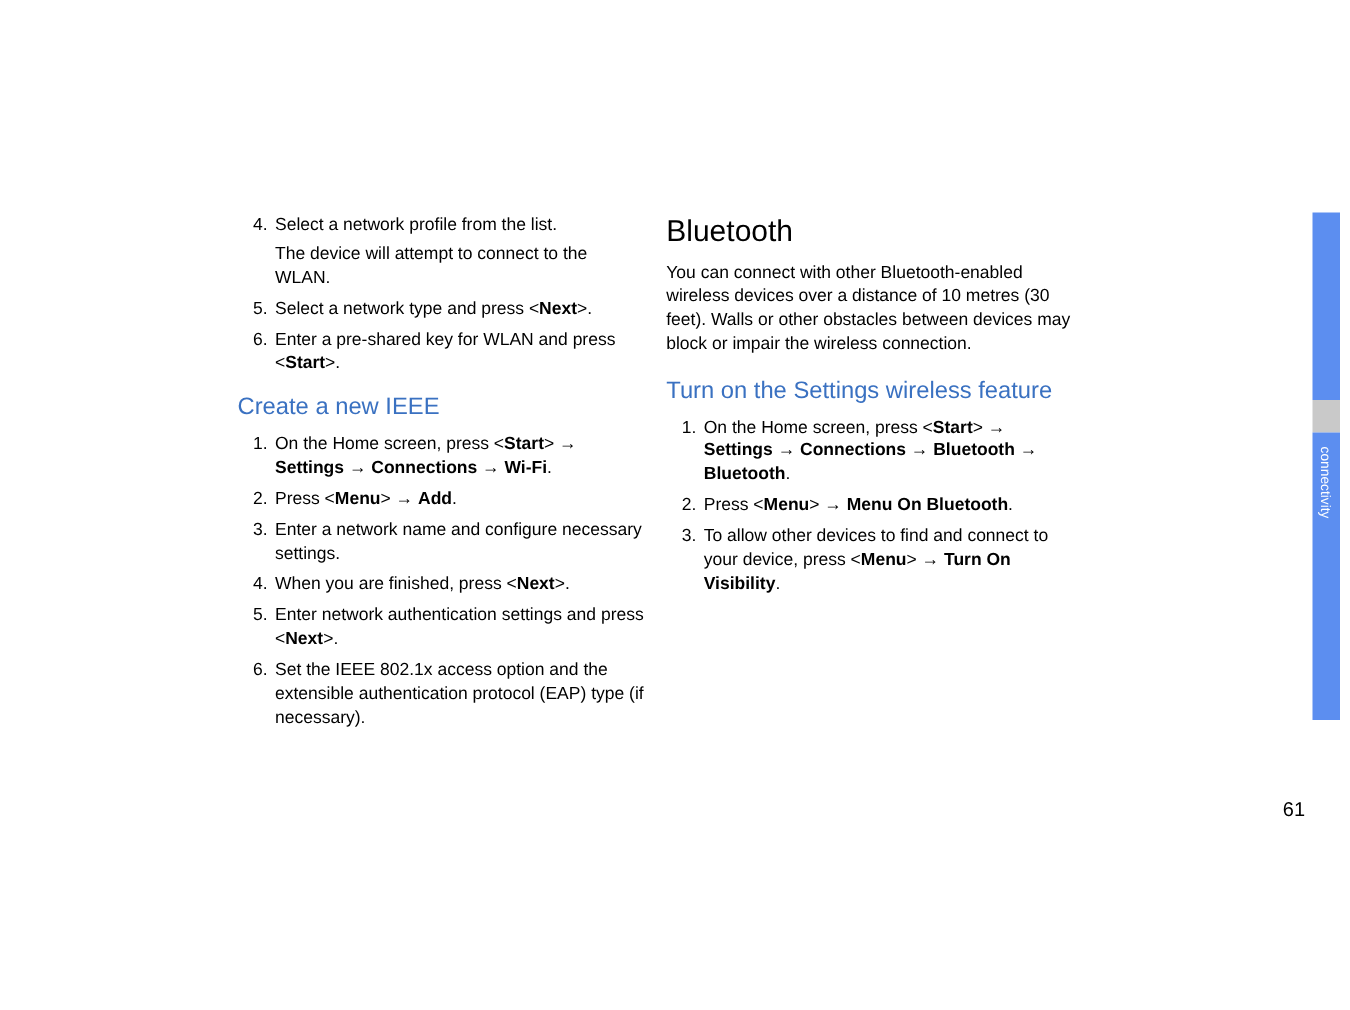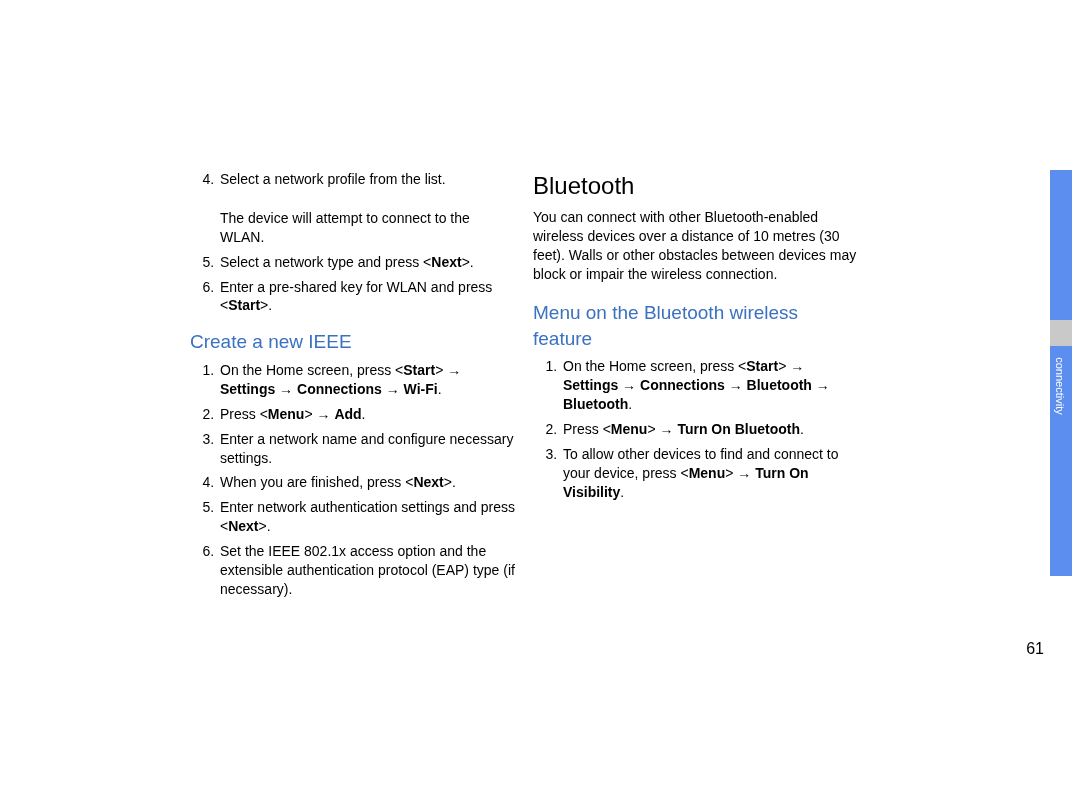--- a/index.html
+++ b/index.html
@@ -83,21 +83,21 @@
   </style>
 </head>
 <body>
 
 <div class="page-wrap">
 
   <div class="col">
     <ol start="4">
       <li>
         <span>Select a network profile from the list.</span>
-        <div style="margin-top:20px;">The device will attempt to connect to the WLAN.</div>
+        <div style="margin-top:4px;">The device will attempt to connect to the WLAN.</div>
       </li>
       <li>
         Select a network type and press &lt;<span class="bold">Next</span>&gt;.
       </li>
       <li>
         Enter a pre-shared key for WLAN and press &lt;<span class="bold">Start</span>&gt;.
       </li>
     </ol>
 
     <h3 class="heading-sub">Create a new IEEE</h3>
@@ -121,28 +121,28 @@
       <li>
         <span>Set the IEEE 802.1x access option and the extensible authentication protocol (EAP) type (if necessary).</span>
       </li>
     </ol>
   </div>
 
   <div class="col">
     <h2 class="heading-main">Bluetooth</h2>
     <p class="para">You can connect with other Bluetooth-enabled wireless devices over a distance of 10 metres (30 feet). Walls or other obstacles between devices may block or impair the wireless connection.</p>
 
-    <h3 class="heading-sub">Menu on the Bluetooth wireless feature</h3>
+    <h3 class="heading-sub">Turn on the Settings wireless feature</h3>
 
     <ol>
       <li>
         On the Home screen, press &lt;<span class="bold">Start</span>&gt; → <span class="bold">Settings</span> → <span class="bold">Connections</span> → <span class="bold">Bluetooth</span> → <span class="bold">Bluetooth</span>.
       </li>
       <li>
-        Press &lt;<span class="bold">Menu</span>&gt; → <span class="bold">Turn On Bluetooth</span>.
+        Press &lt;<span class="bold">Menu</span>&gt; → <span class="bold">Menu On Bluetooth</span>.
       </li>
       <li>
         To allow other devices to find and connect to your device, press &lt;<span class="bold">Menu</span>&gt; → <span class="bold">Turn On Visibility</span>.
       </li>
     </ol>
   </div>
 
 </div>
 
 <div class="tab-area">

